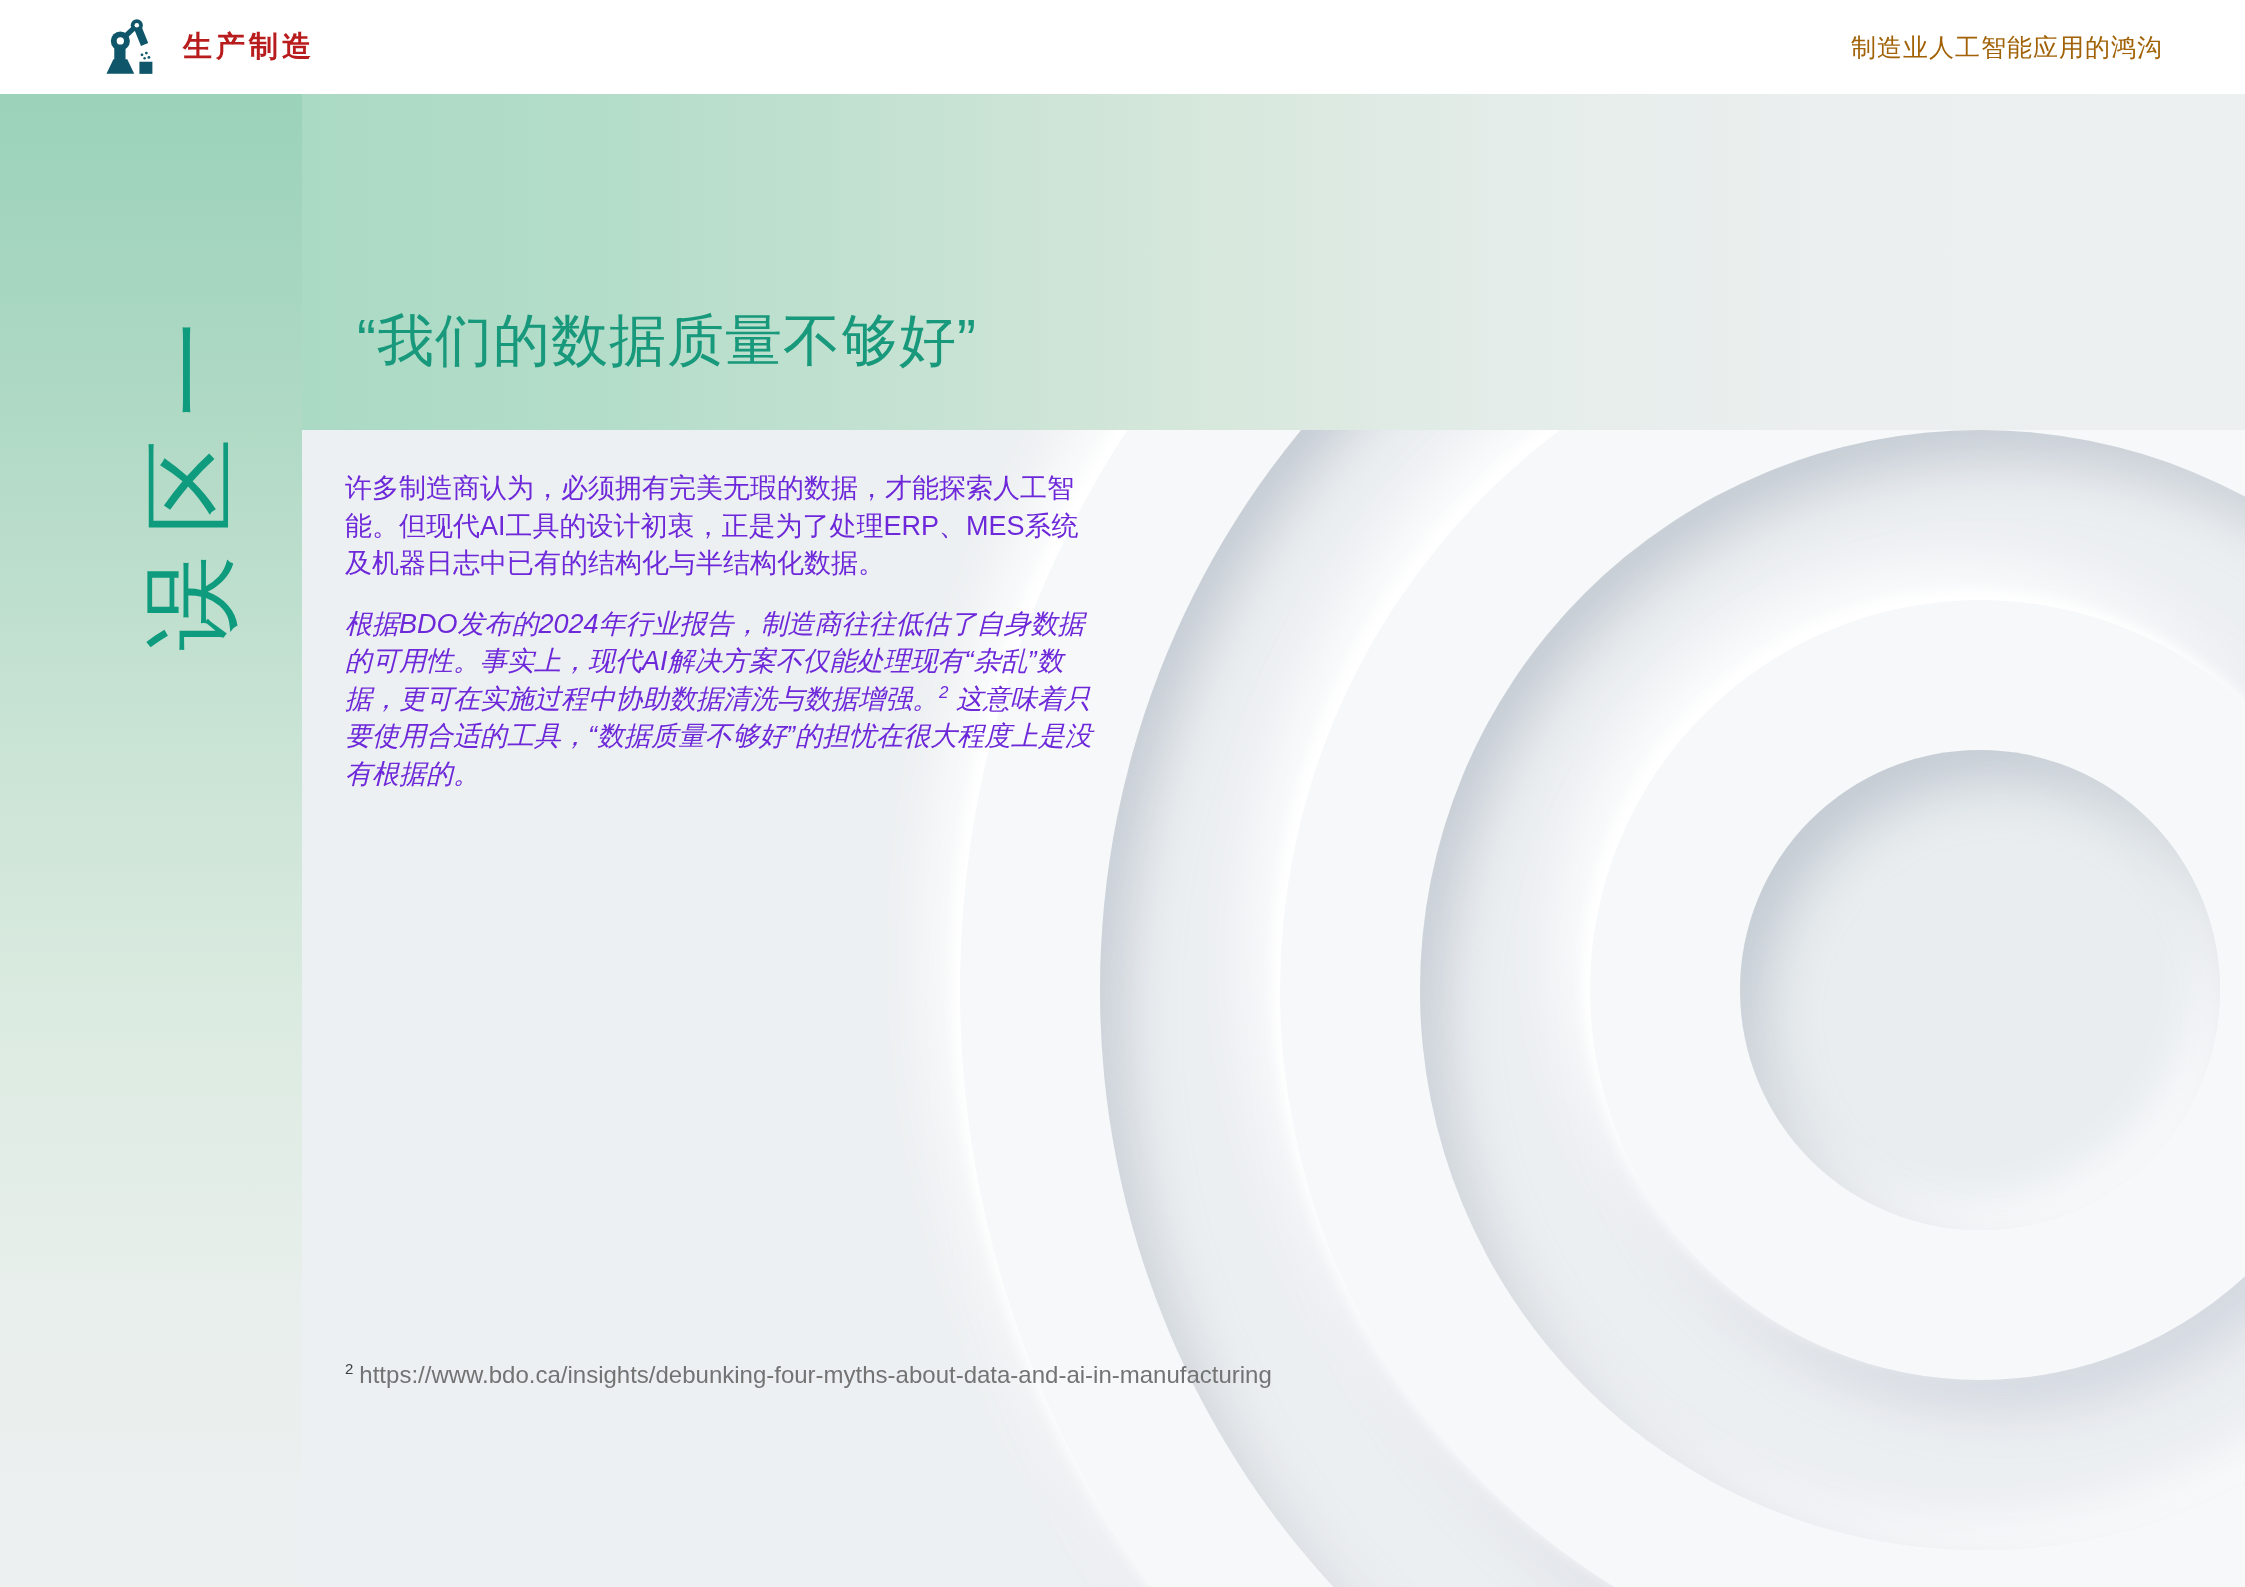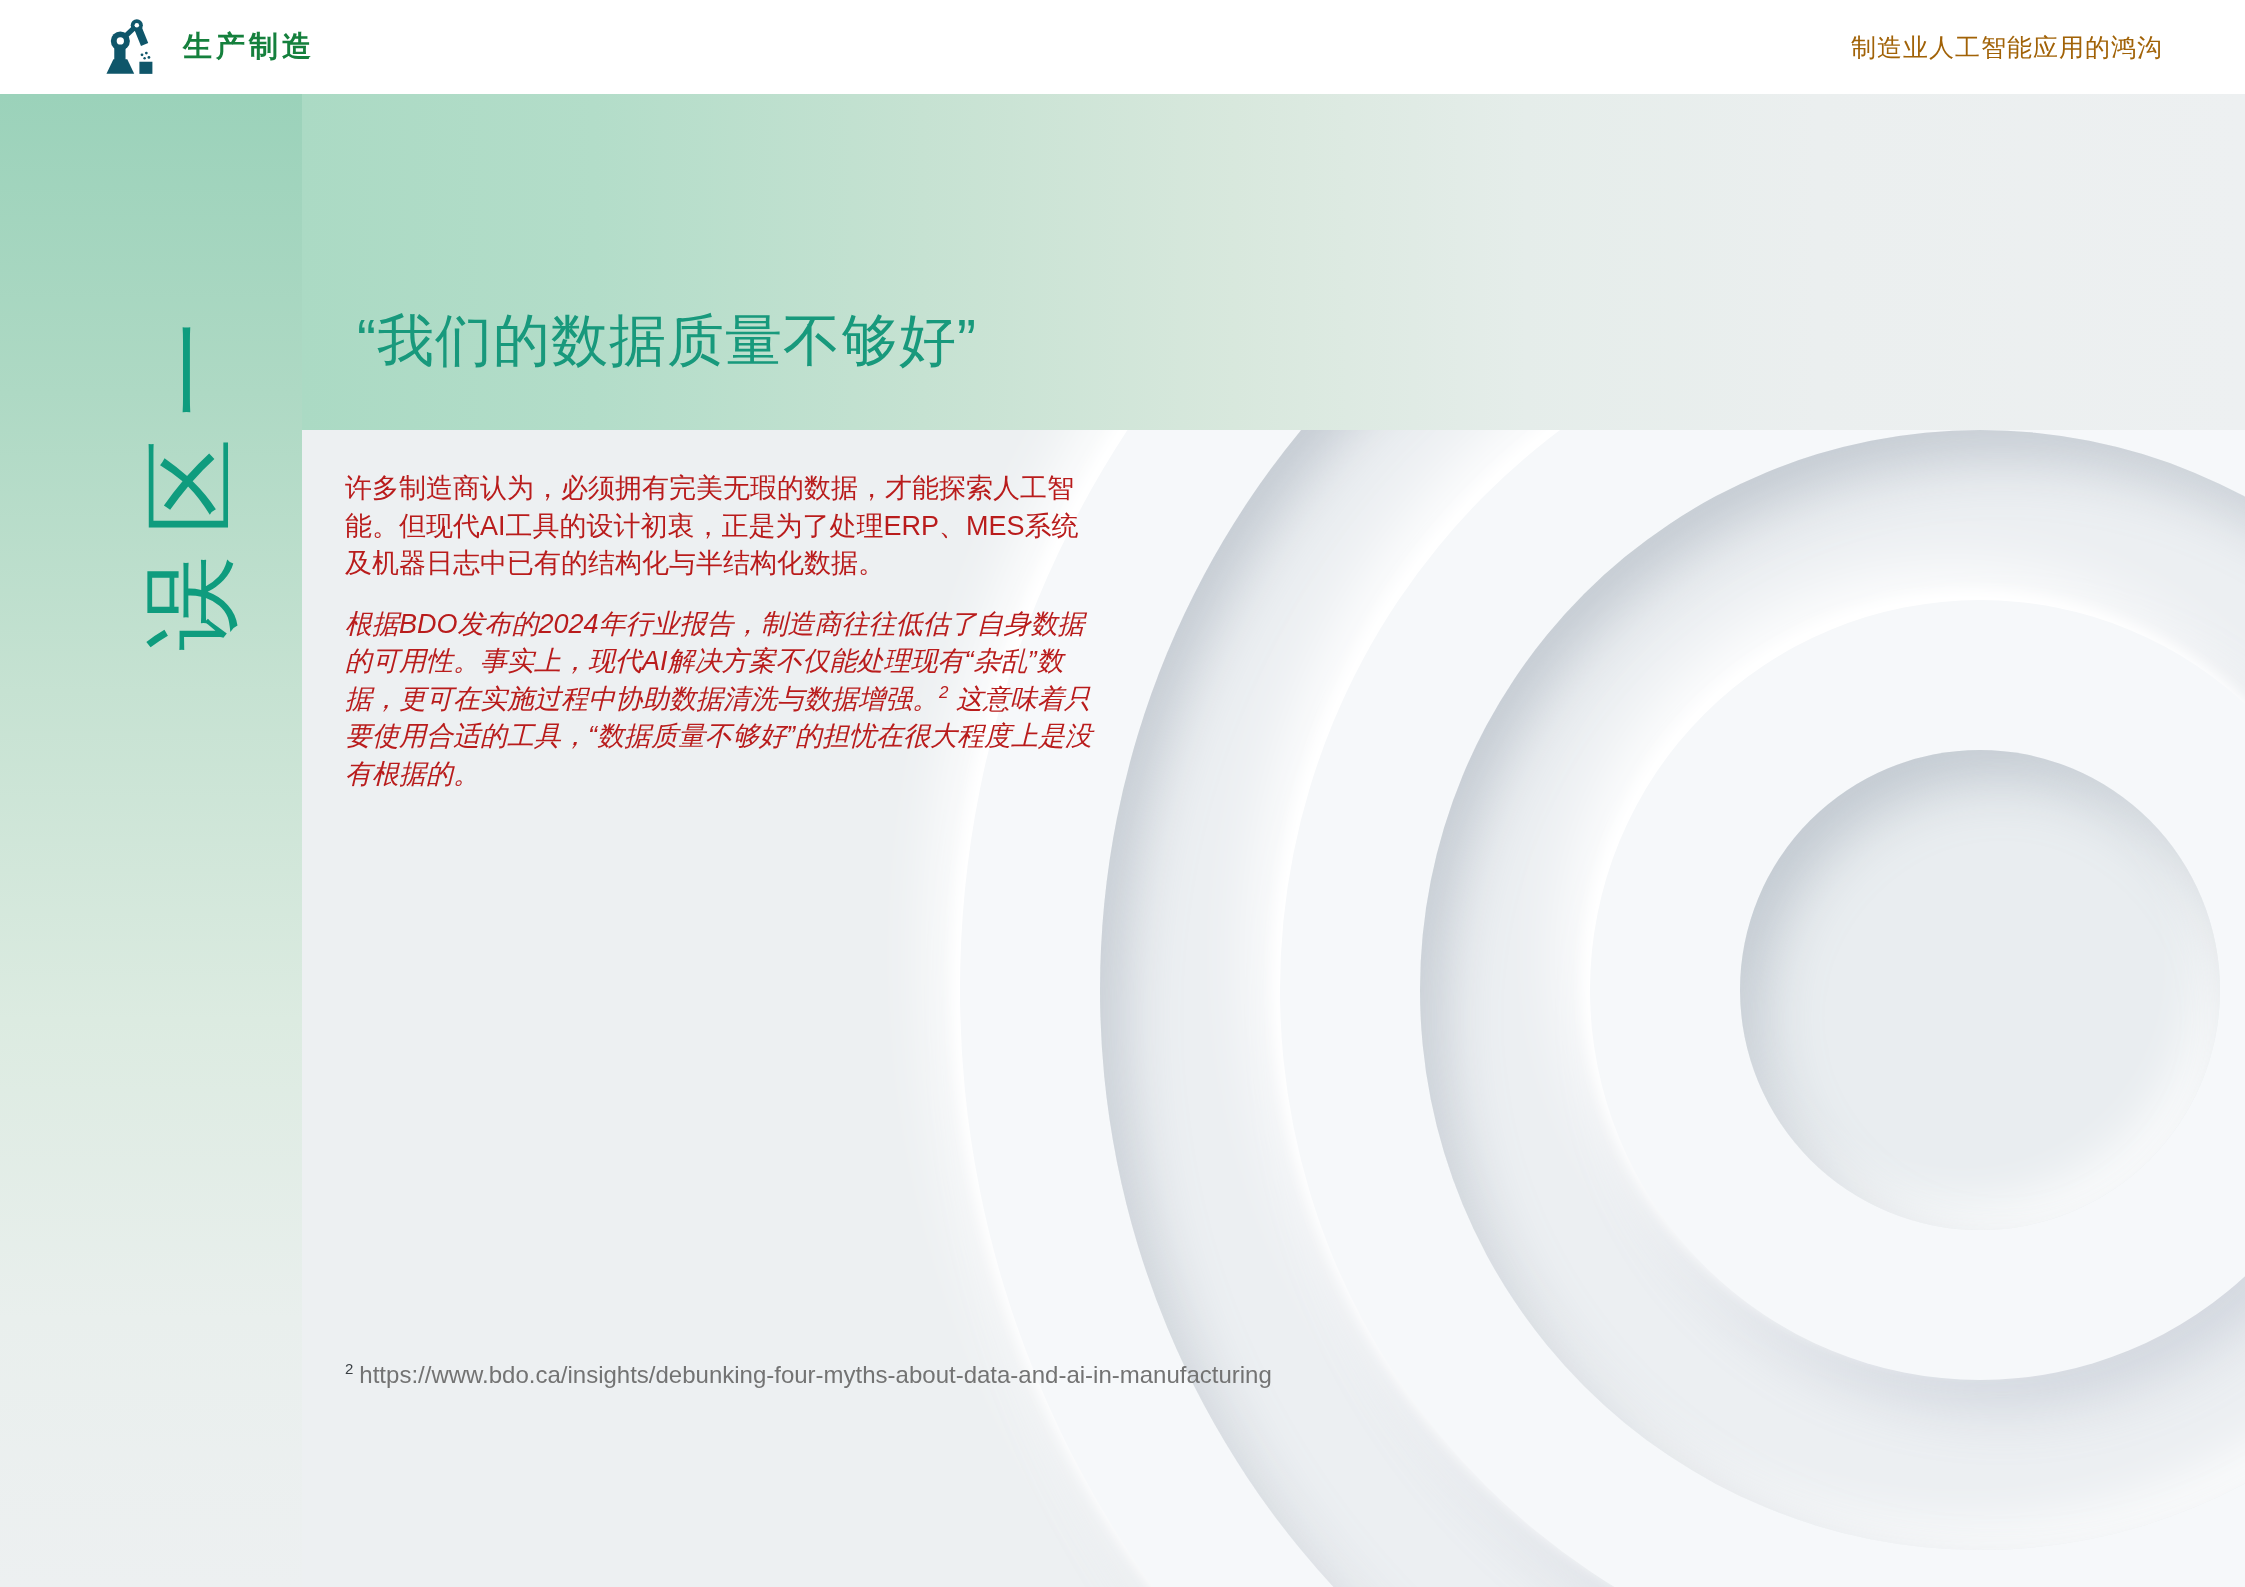--- a/index.html
+++ b/index.html
@@ -51,37 +51,37 @@
   }
   
   .header{
     position:absolute;left:0;top:0;width:2245px;height:94px;z-index:5;
     background:#ffffff;
   }
   .brand{
     position:absolute;left:103px;top:0;height:94px;display:flex;align-items:center;gap:28px;
   }
   .brand-text{
-    font-size:29px;font-weight:bold;color:#15803d;letter-spacing:4px;
+    font-size:29px;font-weight:bold;color:#b91c1c;letter-spacing:4px;
   }
   .doc-title{
     position:absolute;right:82px;top:0;height:94px;display:flex;align-items:center;
     font-size:25px;color:#a16207;letter-spacing:1px;
   }
   
   .content{position:absolute;left:0;top:0;width:2245px;height:1587px;z-index:6;pointer-events:none;}
   .content *{pointer-events:auto;}
   .section-title{
     position:absolute;left:357px;top:306px;
     font-size:57px;font-weight:500;color:#18997c;line-height:1.2;
     letter-spacing:1px;
   }
   .paragraphs{
     position:absolute;left:345px;top:470px;width:758px;
-    font-size:27px;line-height:37.5px;color:#b91c1c;
+    font-size:27px;line-height:37.5px;color:#6d28d9;
   }
   .paragraphs p{margin:0;}
   .paragraphs p.p2{margin-top:23px;font-style:italic;}
   .paragraphs p.p3{margin-top:47px;}
   .paragraphs sup{font-size:17px;line-height:0;}
   .footnote{
     position:absolute;left:345px;top:1361px;
     font-size:24px;color:#3a3f44;
   }
   .footnote sup{font-size:15px;line-height:0;margin-right:6px;color:#3a3f44;}

